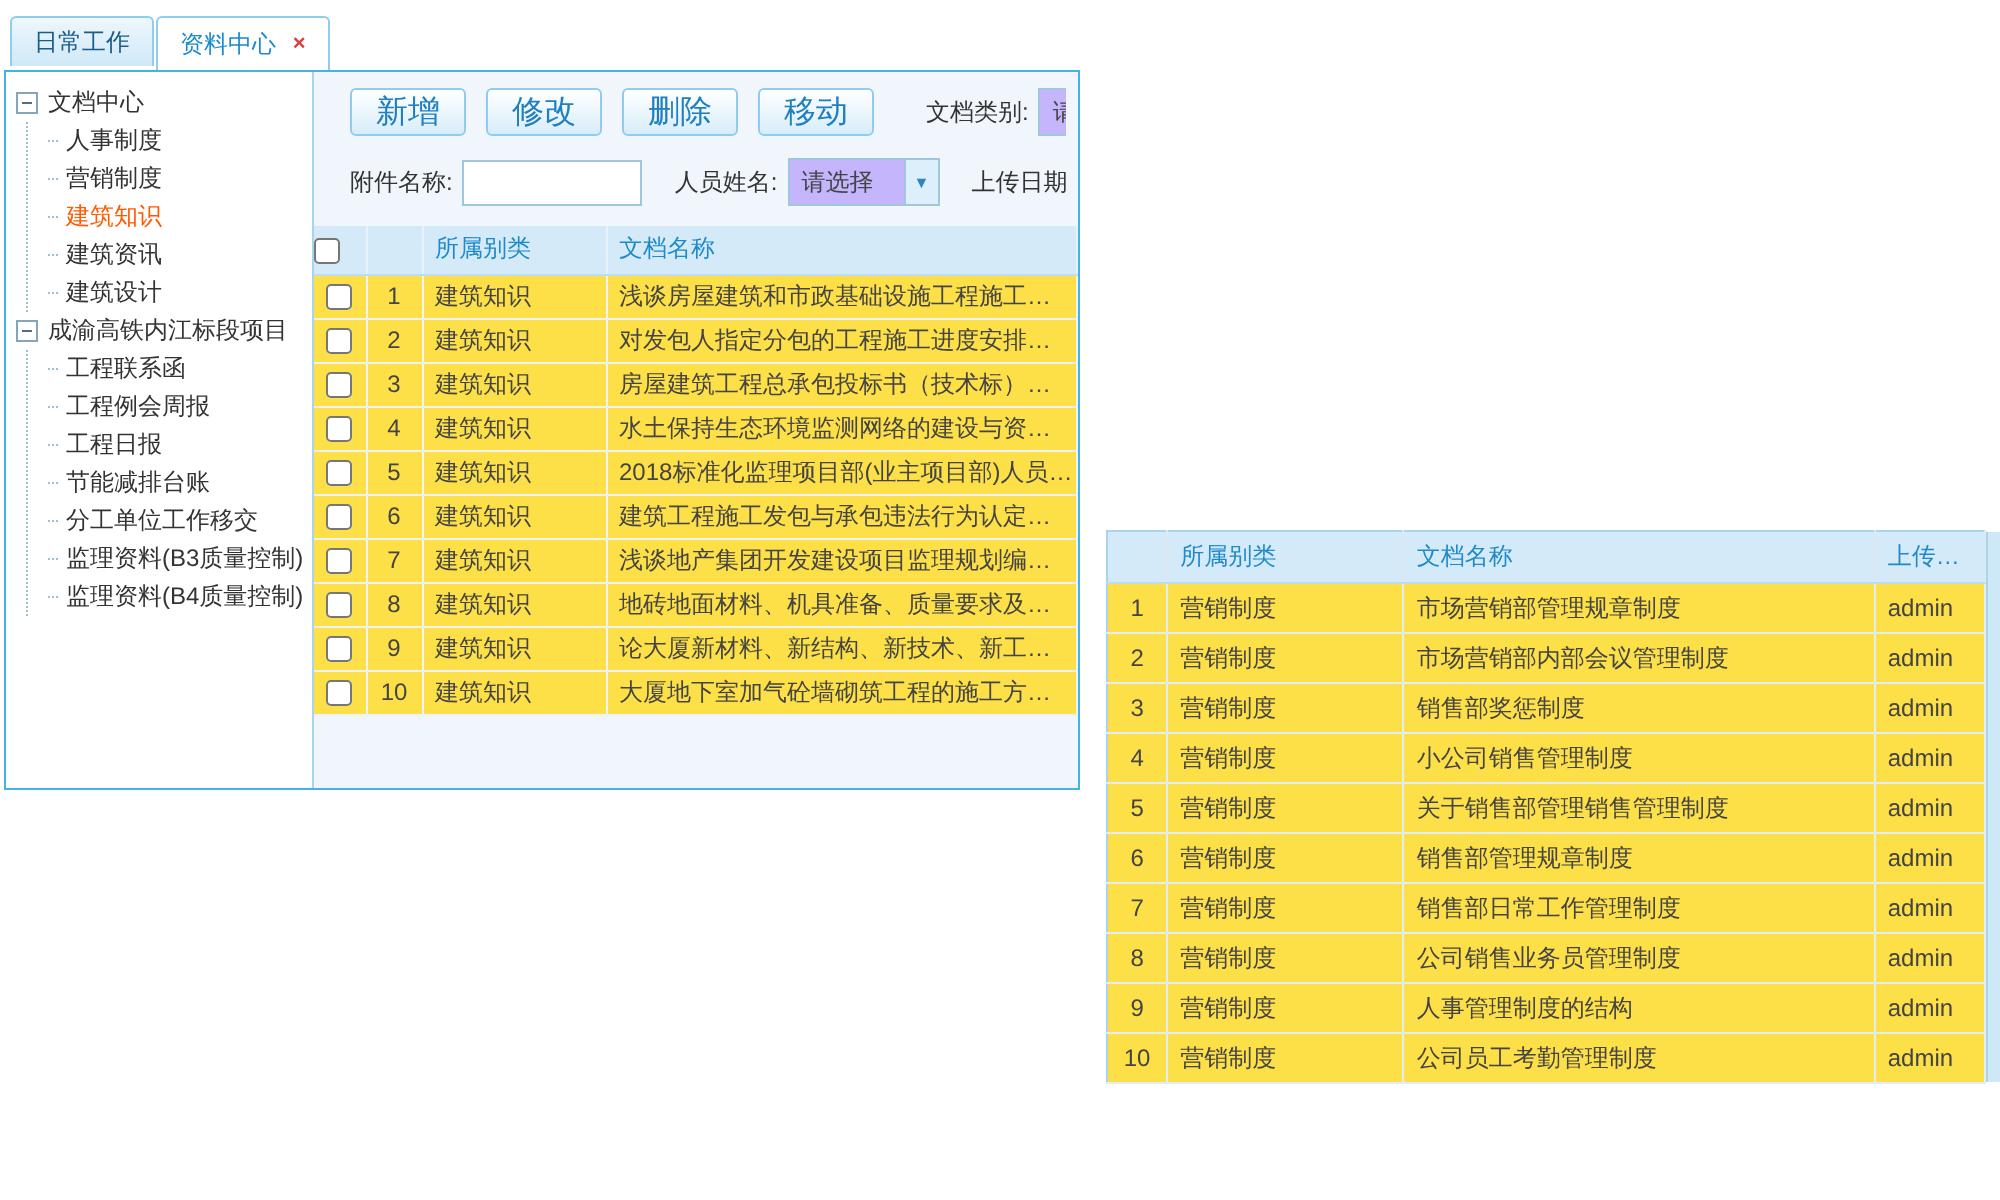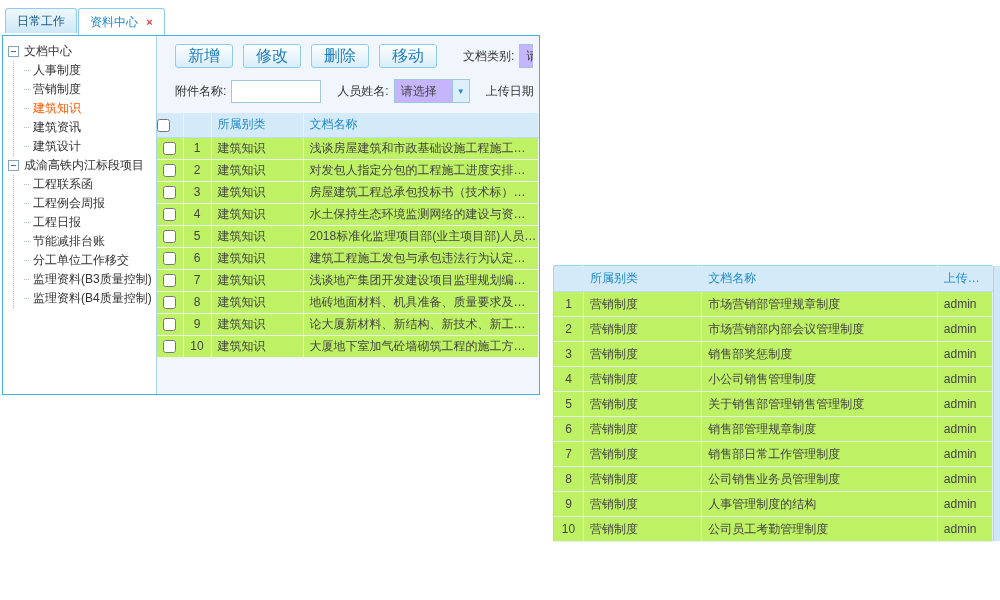--- a/index.html
+++ b/index.html
@@ -50,21 +50,21 @@
   }
   .lbl { font-size:12px; color:#333; margin-right:5px; }
   .ml { margin-left:16px; }
   .select { display:flex; width:76px; height:24px; border:1px solid #9fc8e0; background:#c4b5fd; cursor:pointer; flex:0 0 auto; }
   .select .val { flex:1; line-height:22px; padding-left:6px; font-size:12px; color:#444; overflow:hidden; }
   .select .arrow { width:17px; border-left:1px solid #9fc8e0; background:#ddeffa; color:#2a85c0; font-size:8px; display:flex; align-items:center; justify-content:center; }
   .text-input { width:90px; height:23px; border:1px solid #9fc8e0; font-size:12px; padding:0 4px; font-family:inherit; }
   .query-row { padding:7px 6px 7px 18px; border-top:1px solid #d5e5f0; display:flex; }
 
   
-  .grid { width:100%; border-collapse:collapse; background:#bef264; font-size:12px; table-layout:fixed; }
+  .grid { width:100%; border-collapse:collapse; background:#fde047; font-size:12px; table-layout:fixed; }
   .grid th {
     background:#d4eaf8; color:#1f8ac9; font-weight:normal; height:24px;
     text-align:left; padding:0 6px; border-right:1px solid #e7f2fb; border-bottom:1px solid #bddcf0;
     overflow:hidden; white-space:nowrap;
   }
   .grid td {
     height:22px; padding:0 6px; color:#444;
     border-bottom:1px solid #edf2f7; border-right:1px solid #f1f5f9;
     white-space:nowrap; overflow:hidden;
   }

